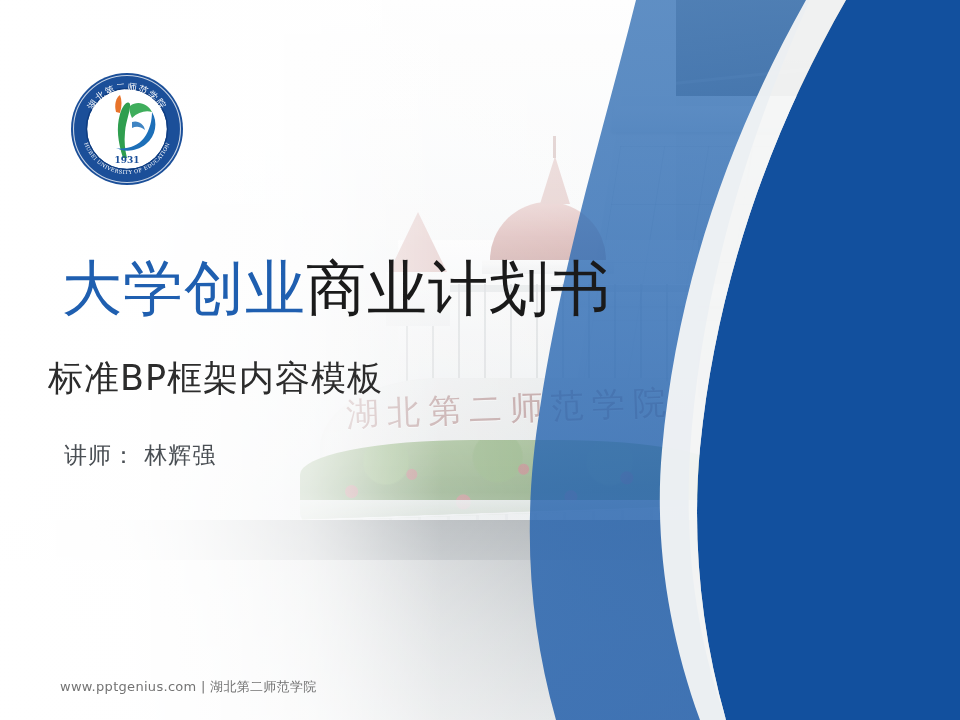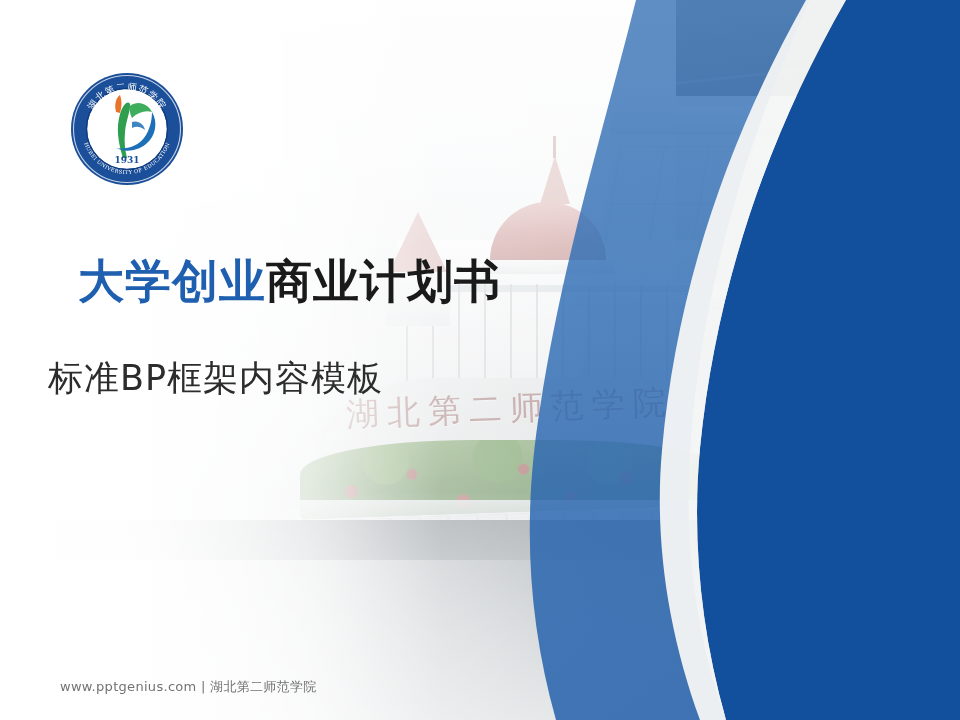--- a/index.html
+++ b/index.html
@@ -182,24 +182,23 @@
   
   .content{position:absolute;inset:0;}
 
   .logo{
     position:absolute;left:68px;top:70px;width:118px;height:118px;
   }
   .logo svg{display:block;width:118px;height:118px;}
 
   .title{
     position:absolute;left:62px;top:258px;
-    font-size:46px;line-height:1;font-weight:bold;
+    font-size:60px;line-height:1;font-weight:normal;
     letter-spacing:1px;white-space:nowrap;
     font-family:"DejaVu Sans","Liberation Sans",sans-serif;
-    margin-left:16px;
   }
   .title .t-blue{color:#1f5fb0;}
   .title .t-dark{color:#1a1a1a;}
 
   .subtitle{
     position:absolute;left:48px;top:355px;
     font-size:35px;color:#2c2c2c;letter-spacing:1px;white-space:nowrap;
     font-family:"DejaVu Sans","Liberation Sans",sans-serif;
   }
 
@@ -338,18 +337,22 @@
       </svg>
     </div>
 
     <div class="title">
       <span class="t-blue">大学创业</span><span class="t-dark">商业计划书</span>
     </div>
 
     <div class="subtitle">标准BP框架内容模板</div>
 
     <div class="meta">
+      <div class="meta-row">
+        <span>讲师：</span>
+        <span>林辉强</span>
+      </div>
     </div>
 
     <div class="footer">www.pptgenius.com | 湖北第二师范学院</div>
 
   </div>
 </div>
 
 </body></html>

